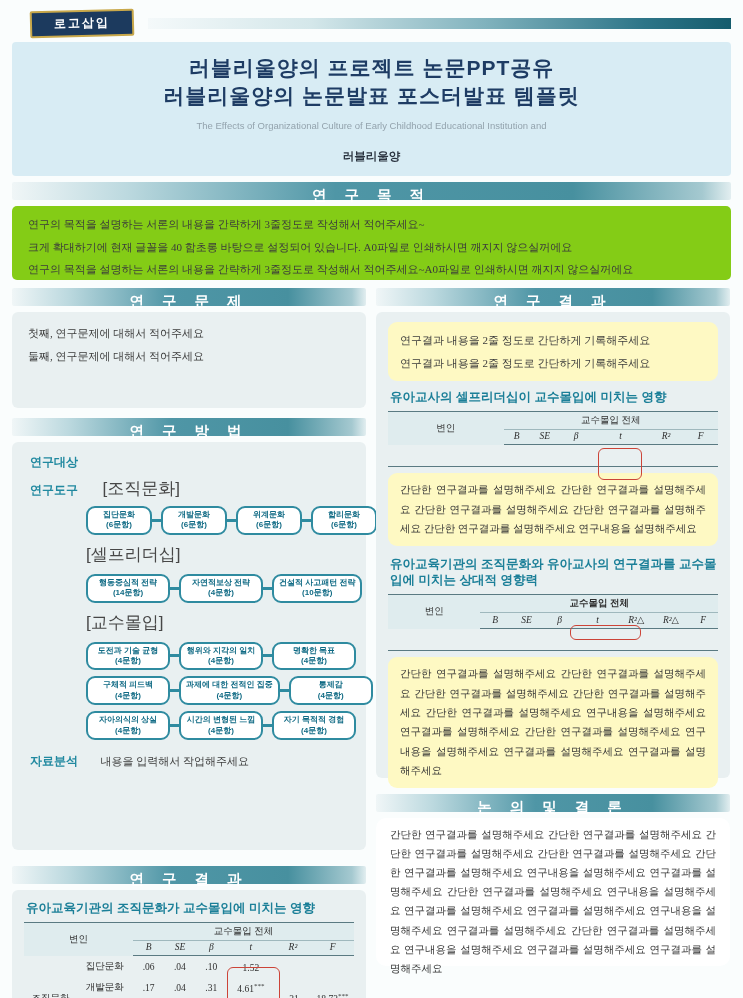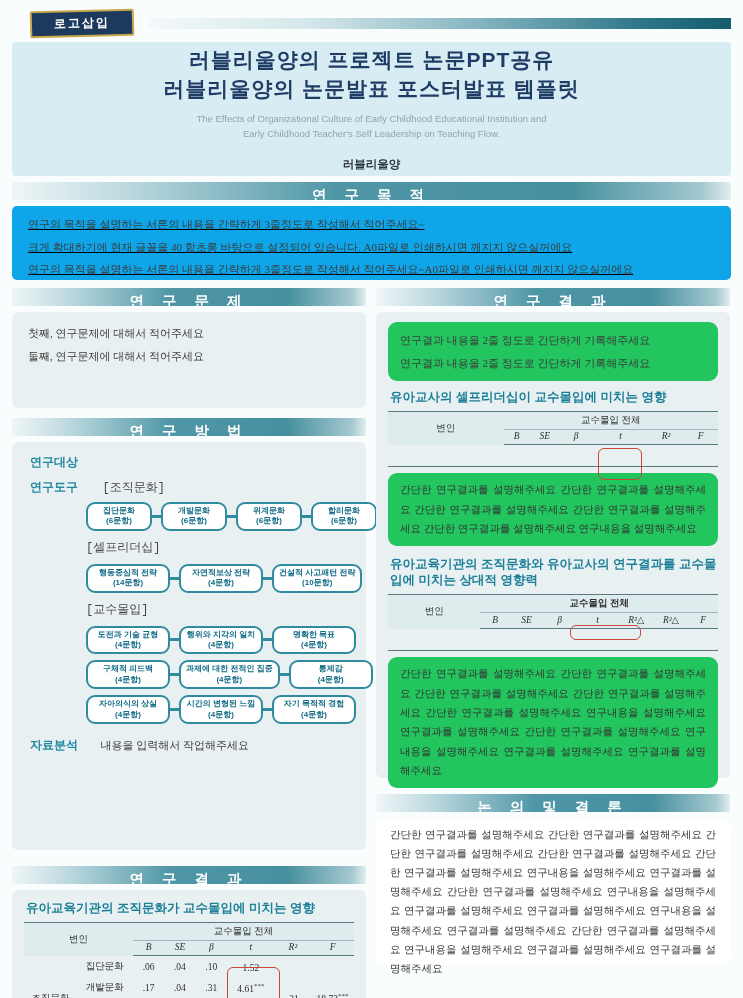--- a/index.html
+++ b/index.html
@@ -21,38 +21,38 @@
   .subtitle{font-size:9.5px;color:#93a3ad;line-height:1.55;}
   .subtitle.first{margin-top:9px;}
   .author{font-size:11.5px;font-weight:bold;color:#2b3440;margin-top:15px;}
 
   
   .band{height:18px;line-height:26px;text-align:center;color:#ffffff;font-weight:bold;
         font-size:14.5px;letter-spacing:7px;border-radius:2px;
         background:linear-gradient(90deg,#f0f6f7 0%,#bcd9df 16%,#4f96a6 45%,#47909f 78%,#a5c9d0 96%,#e2eef0 100%);}
   .band.purpose{margin-top:6px;}
 
-  .purpose-box{height:74px;background:#0ea5e9;border-radius:5px;box-sizing:border-box;
-               padding:7px 16px;margin-top:6px;text-decoration:underline;}
+  .purpose-box{height:74px;background:#84cc16;border-radius:5px;box-sizing:border-box;
+               padding:7px 16px;margin-top:6px;}
   .serifline{font-family:"Liberation Serif","DejaVu Serif",serif;font-size:11px;color:#3b3b3b;line-height:2.05;}
 
   
   .cols{display:flex;gap:10px;margin-top:8px;}
   .col{width:354px;}
   .col .band{margin-bottom:6px;}
   .band.second{margin-top:10px;}
   .band.third{margin-top:16px;}
   .box{background:#e9f0f1;border-radius:6px;box-sizing:border-box;}
 
   .problem-box{height:96px;padding:10px 16px;}
 
   
   .method-box{height:408px;padding:8px 12px;position:relative;}
   .mlabel{color:#2189a0;font-weight:bold;font-size:12px;}
-  .bracket{font-family:Liberation Mono, monospace;font-size:12px;color:#474747;}
+  .bracket{font-family:Liberation Sans, sans-serif;font-size:17px;color:#474747;}
   .mrow{margin:2px 0 6px 6px;}
   .mrow .bracket{margin-left:20px;}
   .indent{margin-left:62px;}
   .boxrow{display:flex;align-items:center;margin:5px 0 6px;}
   .mbox{flex:0 0 auto;background:#ffffff;border:2px solid #2f8ba0;border-radius:9px;
         color:#0f6a84;font-weight:bold;font-size:8px;line-height:1.3;text-align:center;
         padding:2px 5px;white-space:nowrap;}
   .mbox .cnt{font-weight:bold;}
   .conn{flex:0 0 auto;width:9px;height:3px;background:#2f8ba0;}
   .g1 .mbox{min-width:52px;}
@@ -73,21 +73,21 @@
   table.stat thead tr.h2 th{background:#dfecee;border-bottom:1.3px solid #5a7a82;
                             font-style:italic;padding:1px 0 3px;}
   th.groupcell{border-bottom:1px solid #9fb8bd;}
   th.varcell{background:#dfecee;}
   table.stat tbody td{text-align:center;height:19px;}
   table.stat tbody tr.last td{border-bottom:1.3px solid #5a7a82;}
   td.rowlabel{text-align:center;}
   sup.sig{font-size:7px;}
   .redbox{position:absolute;border:1.5px solid #cc4438;border-radius:6px;background:transparent;}
 
-  .white-round{background:#22c55e;border-radius:9px;padding:7px 12px;}
+  .white-round{background:#fef9c3;border-radius:9px;padding:7px 12px;}
   .note-box{margin-bottom:8px;}
   .para{font-family:"Liberation Serif","DejaVu Serif",serif;font-size:10.5px;color:#333;
         line-height:1.85;text-align:justify;}
   .spacer6{height:6px;}
 
   .discussion-box{height:148px;background:#ffffff;border-radius:10px;box-sizing:border-box;
                   padding:7px 14px;}
   .discussion-box .para{line-height:1.82;}
   .emptyrow td{height:50px;border-bottom:1.3px solid #5a7a82;}
   .emptyrow2 td{height:64px;border-bottom:1.3px solid #5a7a82;}
@@ -101,21 +101,20 @@
     <div class="ribbon">
       <span>로고삽입</span>
     </div>
     <div class="top-strip"></div>
   </div>
 
   <div class="title-box">
     <div class="main-title">러블리울양의 프로젝트 논문PPT공유</div>
     <div class="main-title">러블리울양의 논문발표 포스터발표 템플릿</div>
     <div class="subtitle first">The Effects of Organizational Culture of Early Childhood Educational Institution and</div>
-    <div class="subtitle">Early Childhood Teacher's Self Leadership on Teaching Flow.</div>
     <div class="author">러블리울양</div>
   </div>
 
   <div class="band purpose">
     <span>연 구 목 적</span>
   </div>
   <div class="purpose-box">
     <div class="serifline">연구의 목적을 설명하는 서론의 내용을 간략하게 3줄정도로 작성해서 적어주세요~</div>
     <div class="serifline">크게 확대하기에 현재 글꼴을 40 함초롱 바탕으로 설정되어 있습니다. A0파일로 인쇄하시면 깨지지 않으실꺼에요</div>
     <div class="serifline">연구의 목적을 설명하는 서론의 내용을 간략하게 3줄정도로 작성해서 적어주세요~A0파일로 인쇄하시면 깨지지 않으실꺼에요</div>

